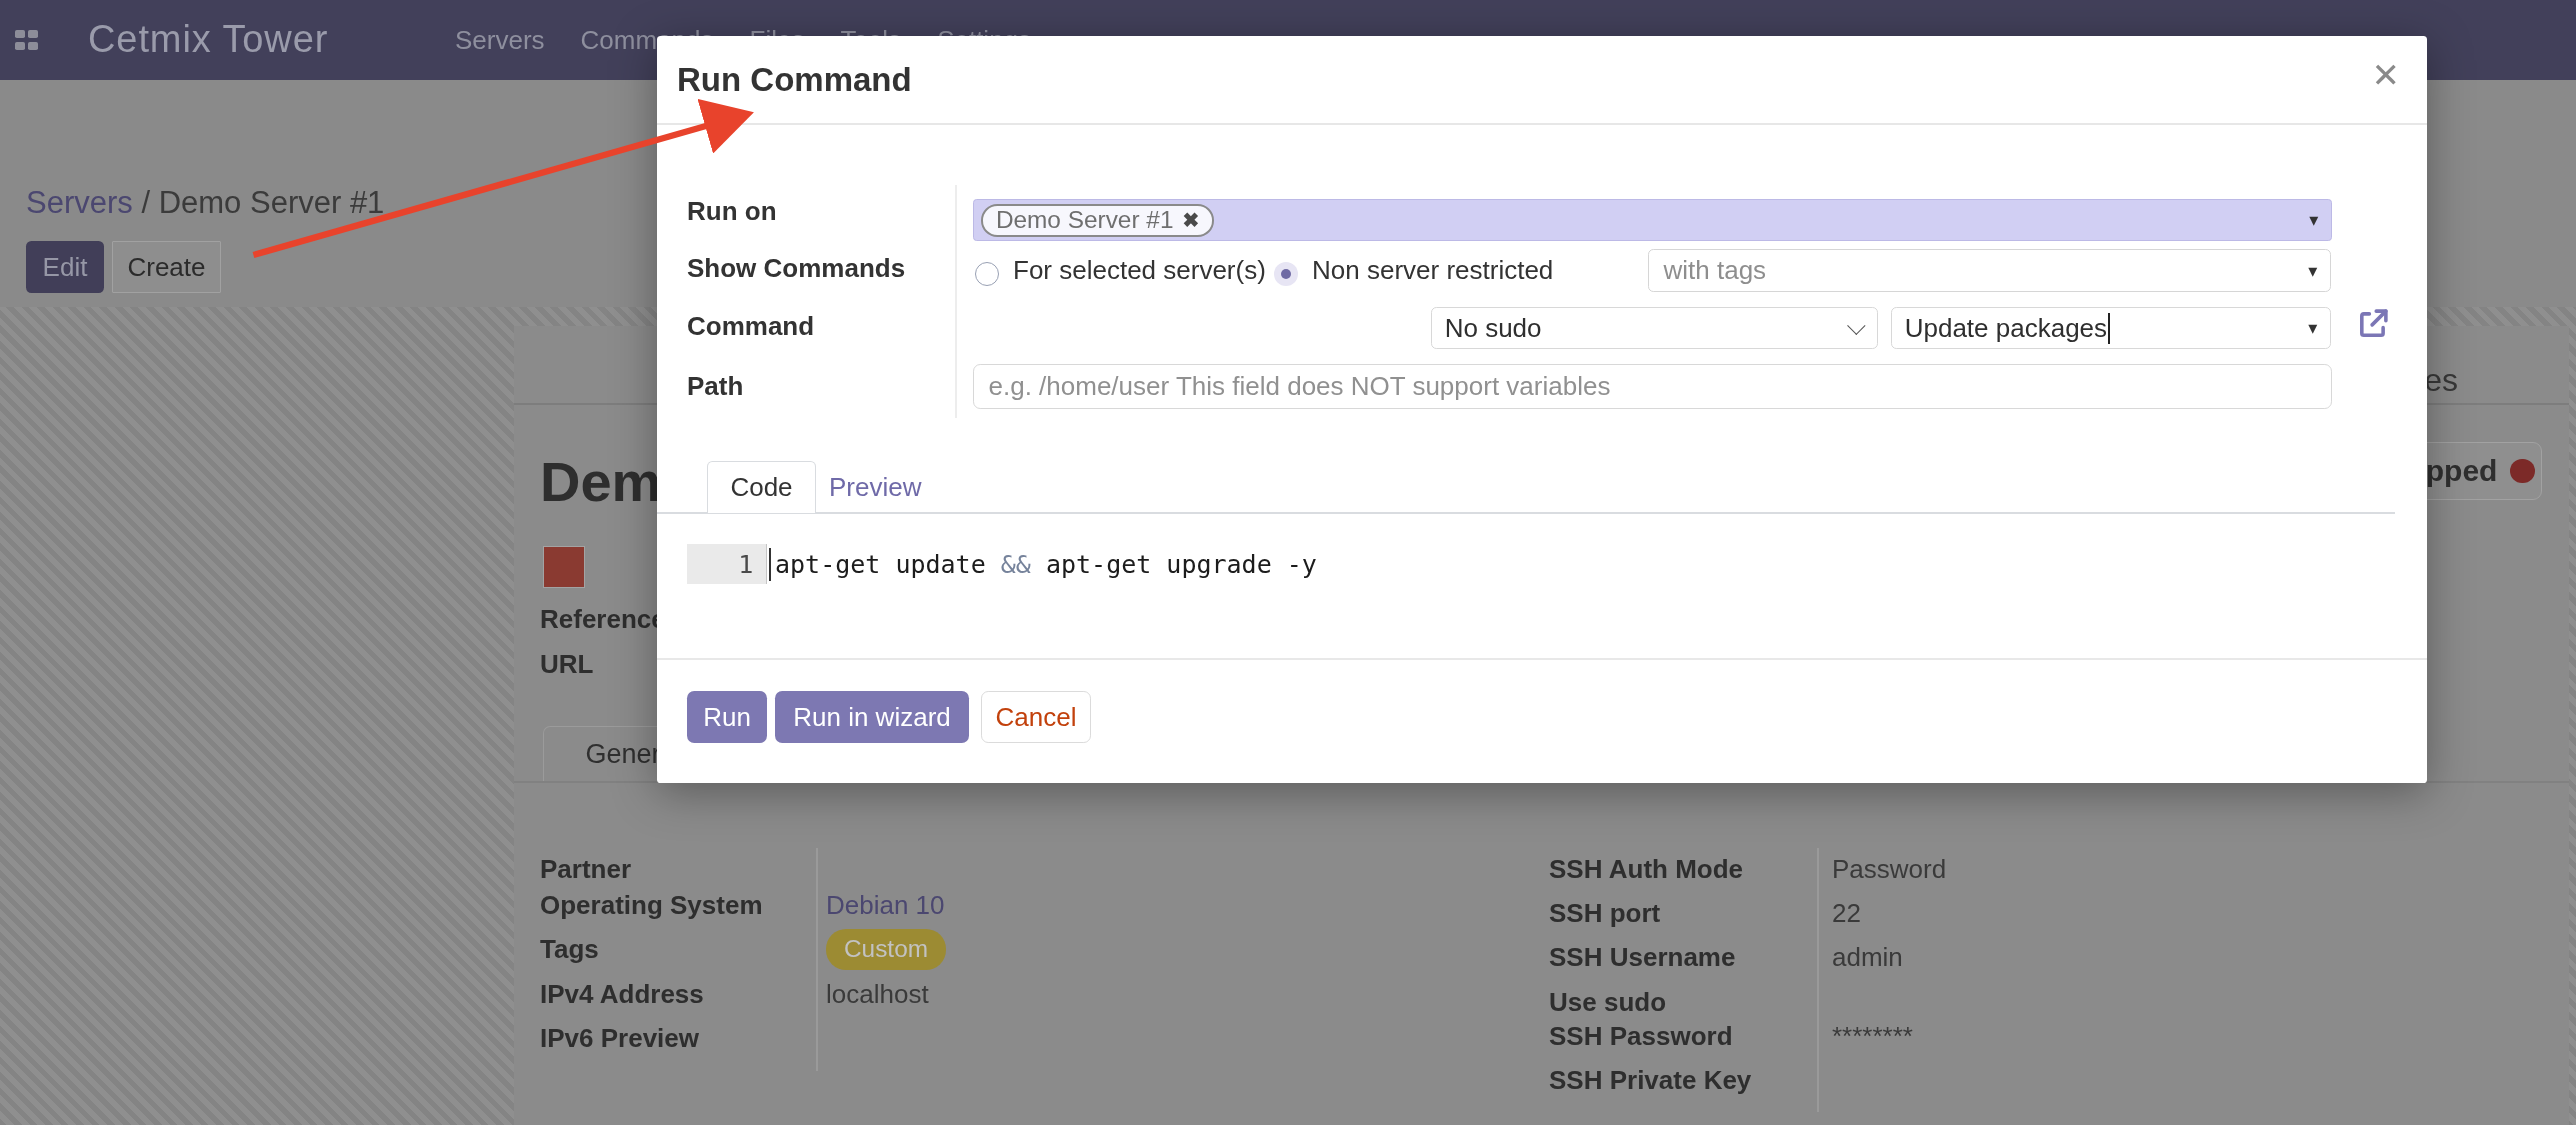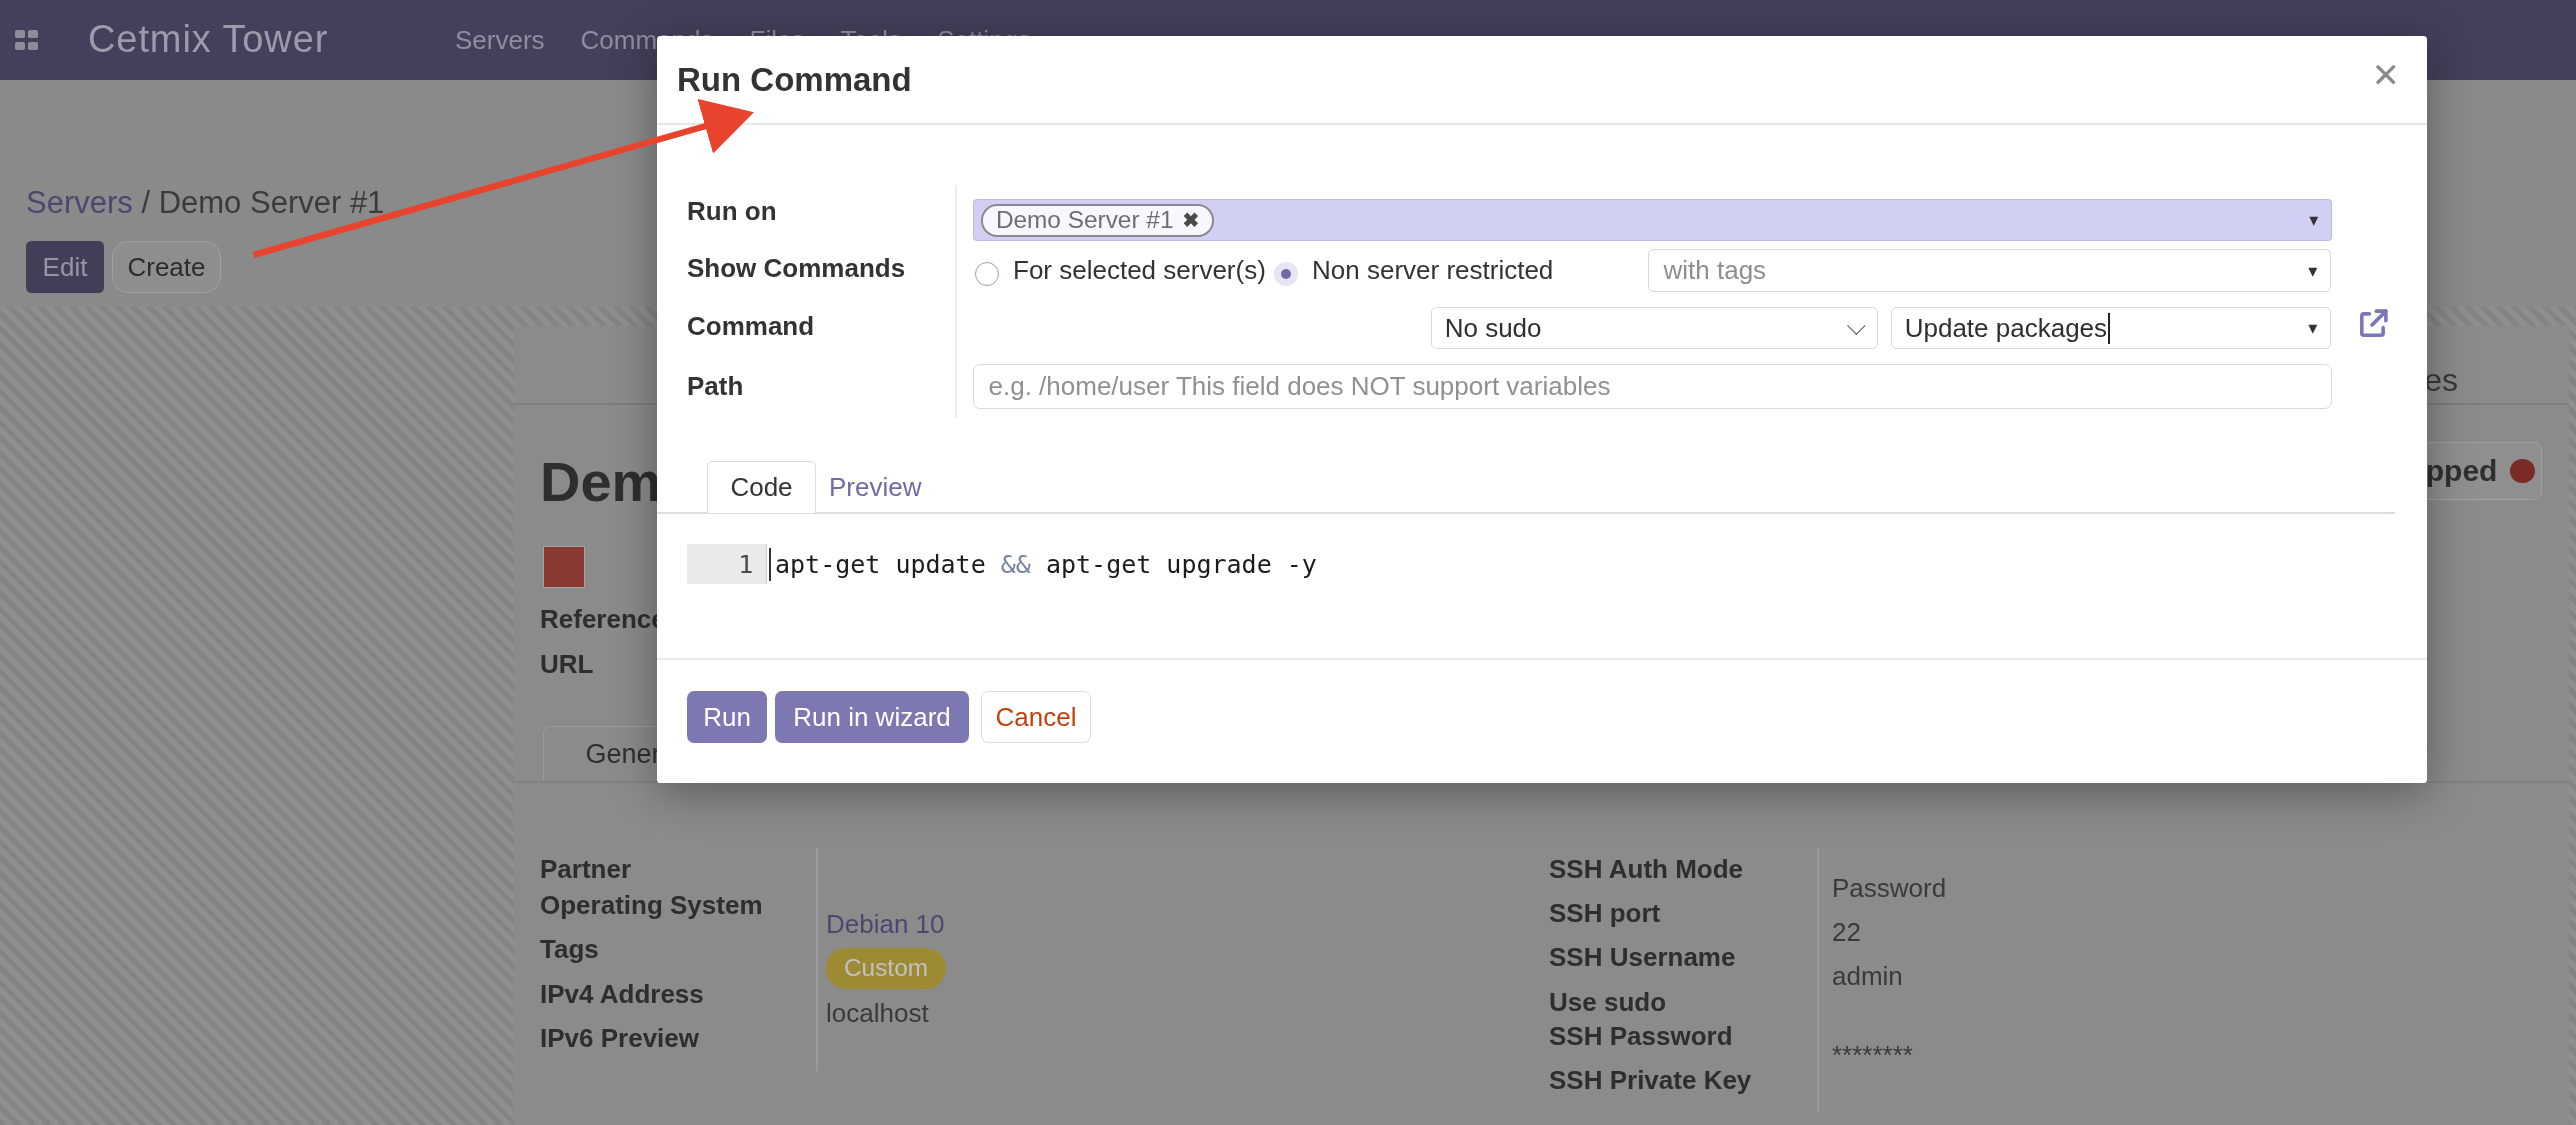--- a/index.html
+++ b/index.html
@@ -27,21 +27,21 @@
 
   
   .cpanel{left:0;top:80px;width:2576px;height:226px;background:var(--dim-bg);}
   .breadcrumb{left:26px;top:105px;font-size:31px;color:#3b3b3b;}
   .breadcrumb .lnk{color:var(--dim-link);}
   .btn-dark{background:var(--dim-btn);color:var(--dim-btn-text);border:none;border-radius:5.4px;
     font-size:26px;display:flex;align-items:center;justify-content:center;gap:9px;
     font-family:"Liberation Sans",sans-serif;}
   .btn-edit{left:26px;top:161px;width:78px;height:52px;}
   .btn-create{left:112px;top:161px;width:109px;height:52px;background:#8e8e8e;
-    border:1.8px solid #a1a1a1;border-radius:16px;color:#2b2b2b;font-size:26px;
+    border:1.8px solid #a1a1a1;border-radius:1px;color:#2b2b2b;font-size:26px;
     display:flex;align-items:center;justify-content:center;}
   .hr{height:1.8px;background:#7c7c7c;left:0;width:2576px;}
   .btn-runcmd{left:4.5px;top:251px;width:253px;height:47px;}
   .btn-runfp{left:267px;top:251px;width:233px;height:47px;}
   .plane{display:inline-block;transform:rotate(-40deg);font-size:27px;}
   .btn-testconn{left:507px;top:251px;width:226px;height:47px;background:#d2d2d2;
     border:1.8px solid #b3b3b3;border-radius:5.4px;color:#2c2c2c;font-size:26px;
     display:flex;align-items:center;padding-left:20px;overflow:hidden;white-space:nowrap;}
 
   
@@ -62,21 +62,21 @@
   .field-label{font-size:26px;font-weight:bold;color:#2e2e2e;white-space:nowrap;}
   .ref-label{left:540px;top:604px;}
   .url-label{left:540px;top:649px;}
   .tab-general{left:543px;top:726px;width:181px;height:56px;border:1.8px solid #9b9b9b;
     border-bottom:none;border-radius:7.2px 7.2px 0 0;display:flex;align-items:center;
     justify-content:center;font-size:27px;color:#2f2f2f;}
   .nb-line{left:514px;top:781px;width:2055px;height:1.8px;background:#818181;}
   .vdiv{width:1.8px;background:#9a9a9a;}
   .info-row{position:absolute;white-space:nowrap;}
   .info-label{position:absolute;font-size:26px;font-weight:bold;color:#2e2e2e;}
-  .info-value{position:absolute;font-size:26px;color:#3a3a3a;margin-top:19px;}
+  .info-value{position:absolute;font-size:26px;color:#3a3a3a;}
   .info-value.link{color:var(--dim-link);}
   .badge-pill{display:inline-block;background:var(--badge);color:#c2c2c2;
     border-radius:20px;padding:6.3px 18px;font-size:24.4px;}
 
   
   .modal{left:657px;top:36px;width:1770px;height:747px;background:#fff;border-radius:3.6px;
     box-shadow:0 9px 45px rgba(0,0,0,.35);}
   .modal .abs{position:absolute;}
   .m-title{left:20px;top:25px;font-size:33px;font-weight:bold;color:#333;}
   .m-close{right:27px;top:22px;font-size:34px;color:#8a8a8a;line-height:1;cursor:default;}

